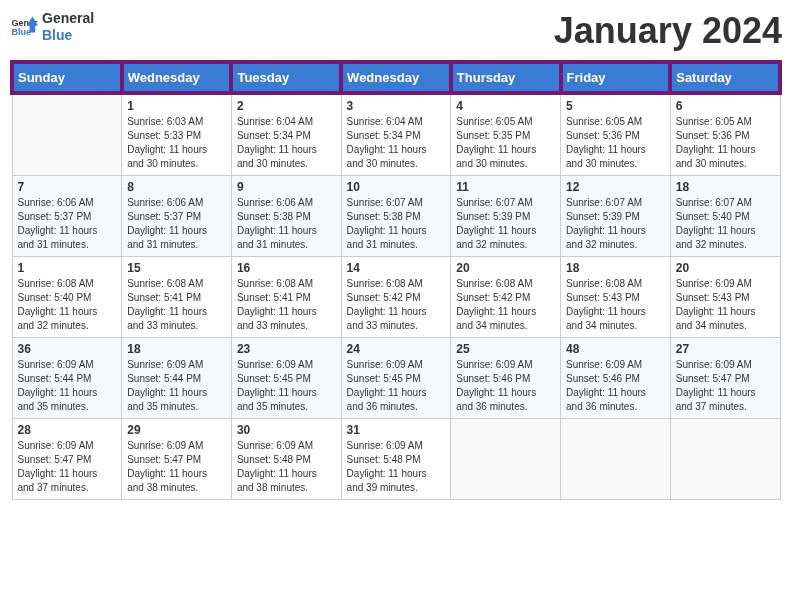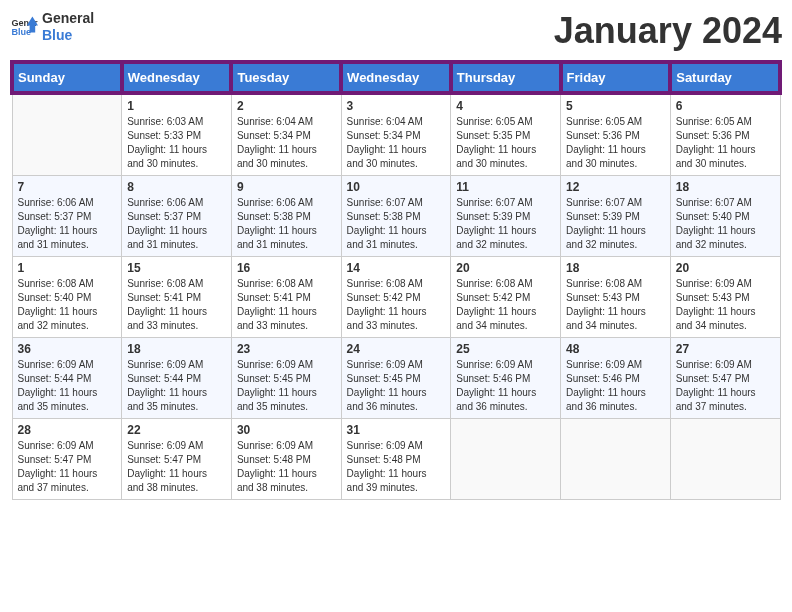--- a/index.html
+++ b/index.html
@@ -313,21 +313,21 @@
       </tr>
       <tr>
         <td>
           <span class="day-num">28</span>
           <div class="day-info" style="white-space: pre-line;">Sunrise: 6:09 AM
 Sunset: 5:47 PM
 Daylight: 11 hours
 and 37 minutes.</div>
         </td>
         <td>
-          <span class="day-num">22</span>
+          <span class="day-num">29</span>
           <div class="day-info" style="white-space: pre-line;">Sunrise: 6:09 AM
 Sunset: 5:47 PM
 Daylight: 11 hours
 and 38 minutes.</div>
         </td>
         <td>
           <span class="day-num">30</span>
           <div class="day-info" style="white-space: pre-line;">Sunrise: 6:09 AM
 Sunset: 5:48 PM
 Daylight: 11 hours

